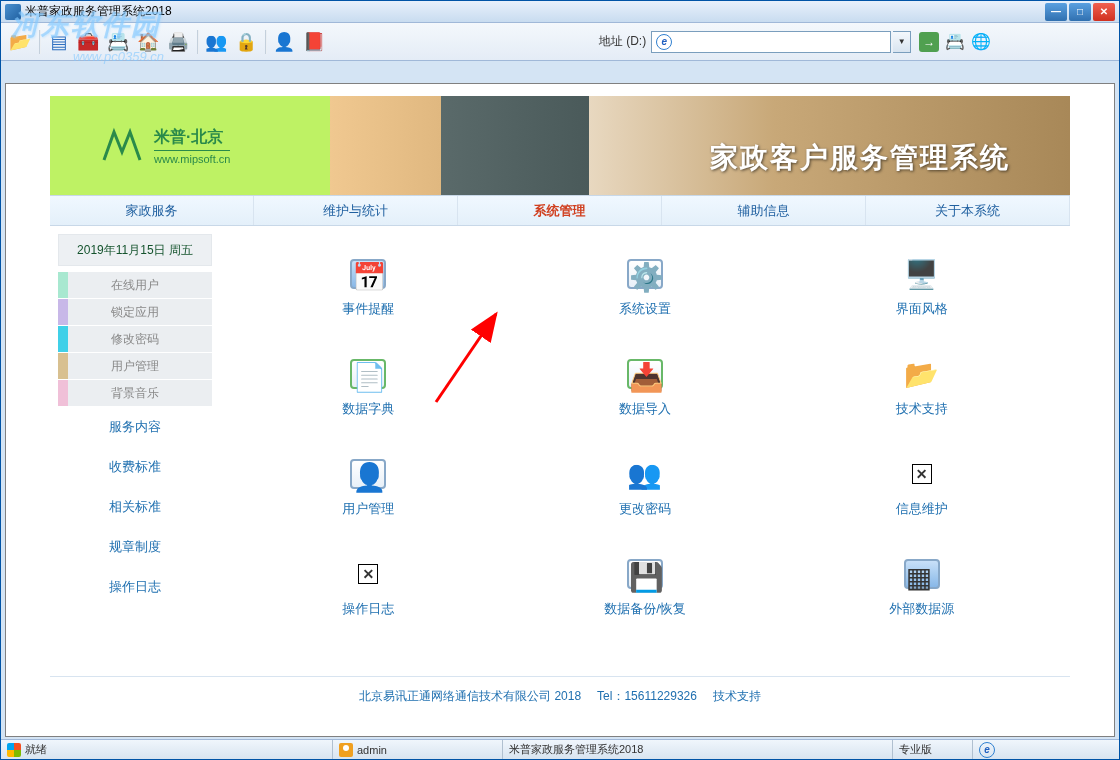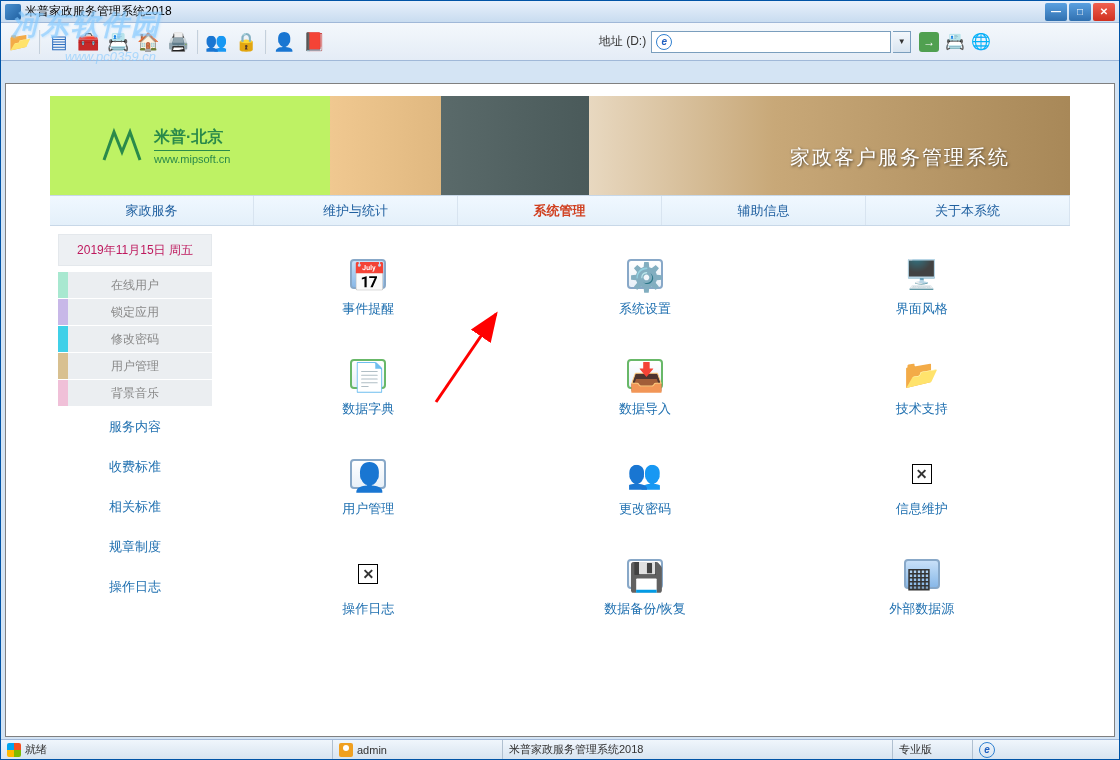--- a/index.html
+++ b/index.html
@@ -16,21 +16,21 @@
     .btn-min { background: linear-gradient(#5aa0e0, #3070b0); }
     .btn-max { background: linear-gradient(#5aa0e0, #3070b0); }
     .btn-close { background: linear-gradient(#f06050, #d03020); }
     
     
     .menubar { height: 22px; background: linear-gradient(#f0f6fc, #e0ecf8); display: flex; align-items: center; padding: 0 4px; border-bottom: 1px solid #a0b8d8; position: relative; }
     .menu-item { padding: 2px 8px; cursor: pointer; font-size: 12px; }
     
     
     .watermark { position: absolute; top: 5px; left: 10px; font-size: 28px; font-weight: bold; color: rgba(130, 200, 255, 0.6); font-style: italic; pointer-events: none; z-index: 100; letter-spacing: 2px; text-shadow: 1px 1px 2px rgba(150,210,255,0.4); }
-    .watermark-sub { position: absolute; top: 48px; left: 64px; font-size: 13px; color: rgba(130, 200, 255, 0.6); pointer-events: none; z-index: 100; font-style:italic; }
+    .watermark-sub { position: absolute; top: 48px; left: 72px; font-size: 13px; color: rgba(130, 200, 255, 0.6); pointer-events: none; z-index: 100; font-style:italic; }
     
     
     .toolbar { height: 38px; background: linear-gradient(#f4f8fc, #e4ecf6); display: flex; align-items: center; padding: 0 6px; border-bottom: 1px solid #a0b8d8; gap: 2px; }
     .tb-icon { width: 28px; height: 28px; display: flex; align-items: center; justify-content: center; cursor: pointer; border-radius: 3px; font-size: 18px; }
     .tb-sep { width: 2px; height: 24px; background: linear-gradient(to right, #b0c0d0, #fff); margin: 0 2px; }
     .tb-spacer { flex: 1; }
     .addr-label { font-size: 12px; margin-right: 3px; }
     .addr-box { width: 240px; height: 22px; border: 1px solid #7a9ebd; background: #fff; display: flex; align-items: center; padding: 0 4px; }
     .addr-ie { width:16px; height:16px; display:inline-flex; align-items:center; justify-content:center; color:#2060c0; font-weight:bold; border:1px solid #3080d0; border-radius:50%; font-size:10px; font-style:italic;}
     .addr-drop { width: 18px; height: 22px; border: 1px solid #7a9ebd; border-left:none; display: flex; align-items: center; justify-content: center; background: linear-gradient(#f4f8fc,#d8e4f0); font-size: 8px; }
@@ -42,33 +42,33 @@
     .content-inner { margin: 12px auto; width: 1020px; }
     
     
     .banner { height: 100px; display: flex; border-bottom: 1px solid #c8d8e8; }
     .logo-area { width: 280px; display: flex; align-items: center; padding-left: 50px; background:#bef264; }
     .logo-mark { width: 44px; height: 44px; margin-right: 10px; position:relative; }
     .logo-mark svg { width:100%; height:100%; }
     .logo-text .ch { color: #2a8a4a; font-size: 16px; font-weight: bold; }
     .logo-text .en { color: #2a8a4a; font-size: 11px; border-top:1px solid #2a8a4a; margin-top:2px; padding-top:2px; }
     .banner-img { flex: 1; background: linear-gradient(90deg, #f0c890 0%, #e0b880 15%, #5a6a6a 15%, #4a5a5a 35%, #e8d8c0 35%, #c8a878 60%, #a88858 100%); position: relative; display: flex; align-items: center; justify-content: flex-end; padding-right: 60px; }
-    .banner-title { color: #fff; font-size: 20px; font-weight: normal; text-shadow: 1px 1px 3px rgba(0,0,0,0.6); letter-spacing: 2px; margin-top: 24px; }
+    .banner-title { color: #fff; font-size: 28px; font-weight: bold; text-shadow: 1px 1px 3px rgba(0,0,0,0.6); letter-spacing: 2px; margin-top: 24px; }
     
     
     .navtabs { height: 30px; background: linear-gradient(#f0f8ff, #e4f0fa); display: flex; border-bottom: 1px solid #c8d8e8; }
     .navtab { flex: 1; display: flex; align-items: center; justify-content: center; font-size: 13px; color: #2060a0; cursor: pointer; border-right: 1px solid #d8e4f0; }
     .navtab.active { color: #d04020; font-weight: bold; }
     
     
     .main { display: flex; min-height: 440px; }
     
     
     .sidebar { width: 170px; padding: 8px; }
-    .date-box { height: 32px; background: #edf0f3; display: flex; align-items: center; justify-content: center; font-size: 12px; color: #be185d; margin-bottom: 6px; border:1px solid #e4e8ec; }
+    .date-box { height: 32px; background: #edf0f3; display: flex; align-items: center; justify-content: center; font-size: 12px; color: #14532d; margin-bottom: 6px; border:1px solid #e4e8ec; }
     .side-item { height: 26px; display: flex; align-items: center; justify-content: center; font-size: 12px; margin-bottom: 1px; cursor: pointer; }
     .side-item.c1 { background: linear-gradient(to right, #a8e8d0 0 10px, #ebeef1 10px); color:#888; }
     .side-item.c2 { background: linear-gradient(to right, #c8b8e8 0 10px, #ebeef1 10px); color:#888; }
     .side-item.c3 { background: linear-gradient(to right, #40d0e8 0 10px, #ebeef1 10px); color:#888; }
     .side-item.c4 { background: linear-gradient(to right, #d8c090 0 10px, #ebeef1 10px); color:#888; }
     .side-item.c5 { background: linear-gradient(to right, #f0c0d8 0 10px, #ebeef1 10px); color:#888; }
     .side-link { height: 40px; display: flex; align-items: center; justify-content: center; font-size: 13px; color: #2070b0; cursor: pointer; }
     
     
     .grid { flex: 1; display: grid; grid-template-columns: repeat(3, 1fr); grid-auto-rows: 100px; padding: 10px 30px; column-gap: 40px; }
@@ -244,20 +244,25 @@
           </div>
           <div class="grid-item">
             <div class="grid-icon">
                 <div class="ic-box" style="background:linear-gradient(#c8e0f8,#88b8e8)">▦</div>
               </div>
             <div class="grid-label">外部数据源</div>
           </div>
         </div>
       </div>
 
+      <div class="page-footer">
+        <span>北京易讯正通网络通信技术有限公司 2018</span>
+        <span>Tel：15611229326</span>
+        <span style="cursor:pointer">技术支持</span>
+      </div>
 
     </div>
 
     <svg class="arrow" width="90" height="110">
       <defs>
           <marker id="ah" markerWidth="12" markerHeight="12" refX="9" refY="4" orient="auto">
             <path d="M0,0 L10,4 L0,8 Z" fill="#ff0000"></path>
           </marker>
         </defs>
       <line x1="10" y1="100" x2="70" y2="12" stroke="#ff0000" stroke-width="3" marker-end="url(#ah)"></line>

